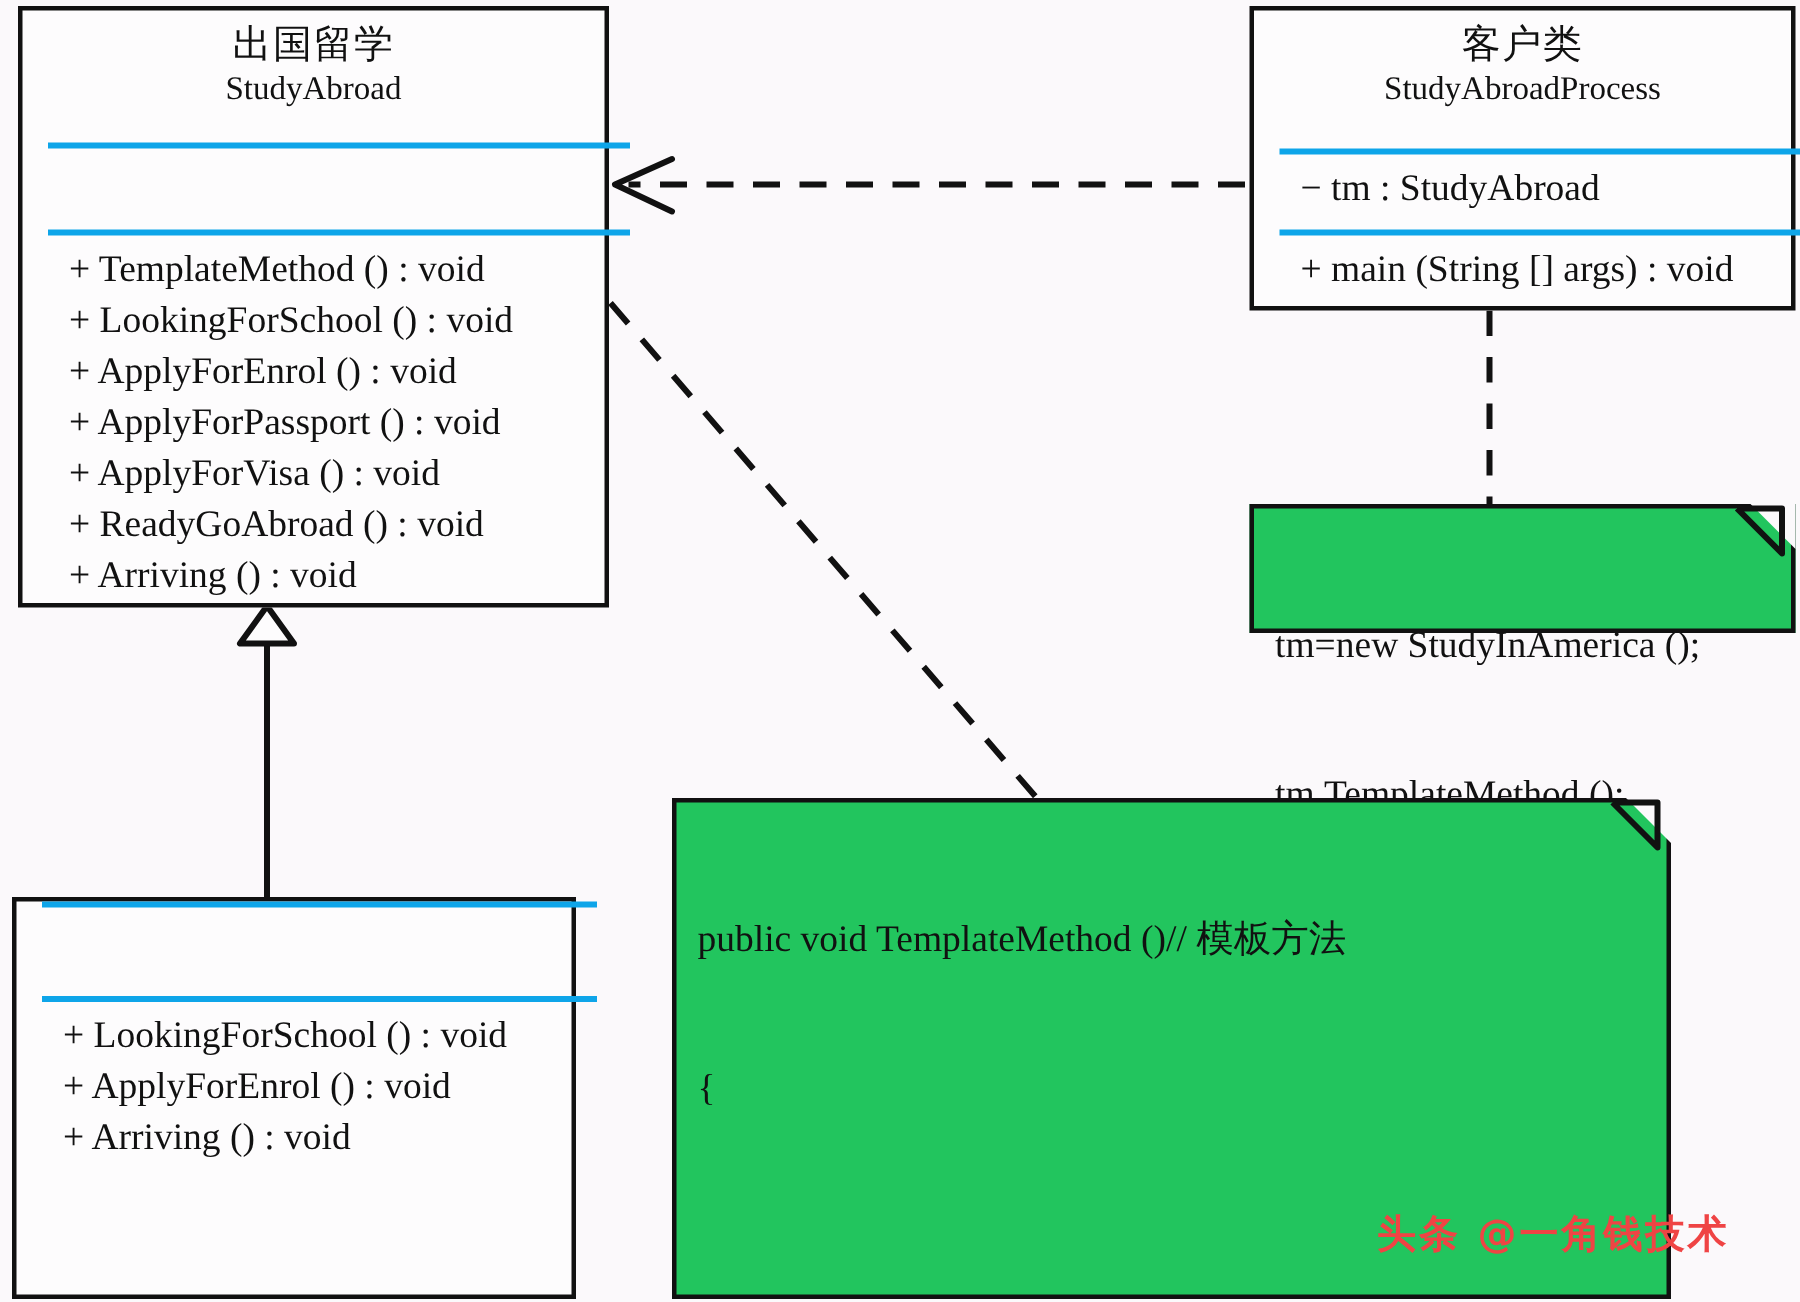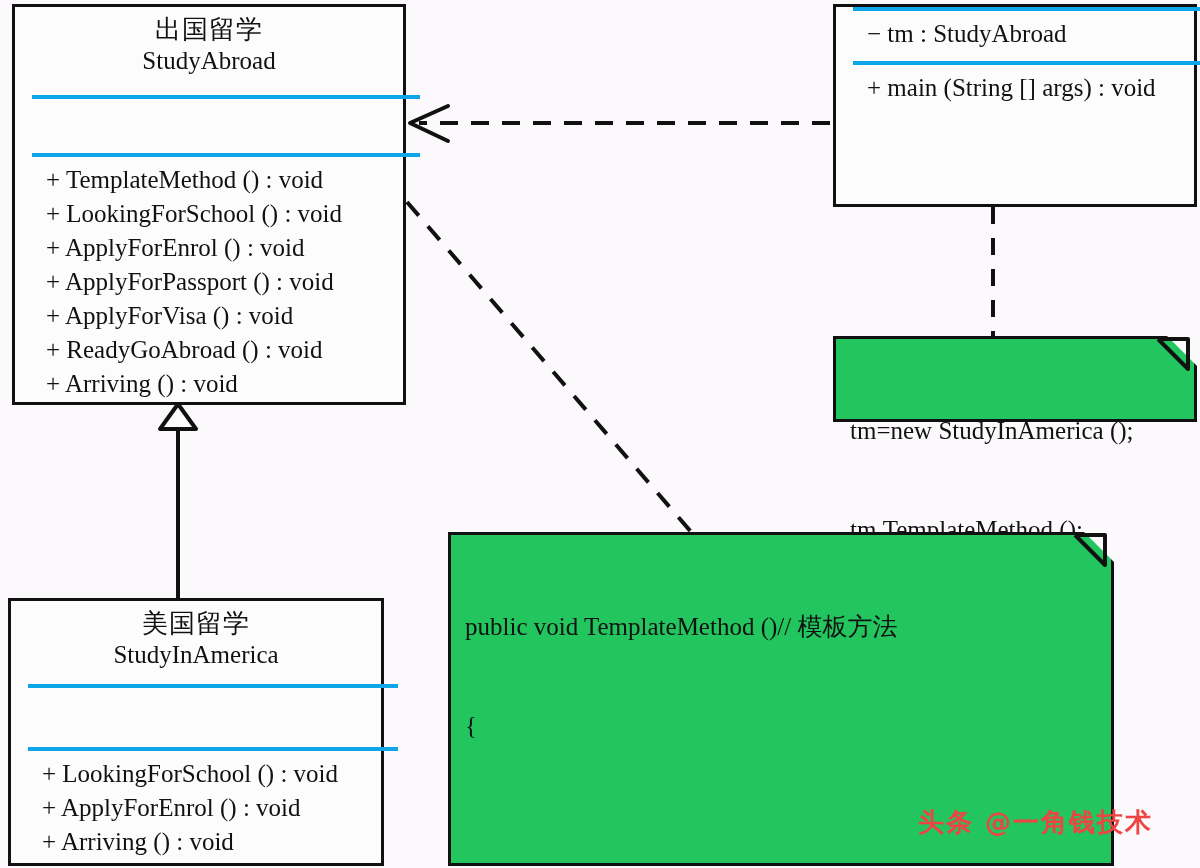--- a/index.html
+++ b/index.html
@@ -33,21 +33,21 @@
   .class-title {
     text-align: center;
     line-height: 1.22;
     padding-top: 7px;
   }
   .cn-name {
     font-size: 26px;
     letter-spacing: 1px;
   }
   .en-name {
-    font-size: 25px;
+    font-size: 22px;
   }
   .member-list {
     padding: 6px 0 6px 14px;
     font-size: 25px;
     line-height: 1.36;
     white-space: pre;
   }
   .empty-compartment {
     height: 58px;
   }
@@ -132,31 +132,31 @@
     <div class="compartment divider member-list">+ TemplateMethod () : void
 + LookingForSchool () : void
 + ApplyForEnrol () : void
 + ApplyForPassport () : void
 + ApplyForVisa () : void
 + ReadyGoAbroad () : void
 + Arriving () : void</div>
   </div>
 
   <div class="uml-box" style="left:8px; top:598px; width:376px; height:268px;">
-    <div class="compartment class-title" style="height:83px;">
-      <div class="cn-name">美国留学</div>
-      <div class="en-name">StudyInAmerica</div>
-    </div>
     <div class="compartment divider member-list" style="height:63px;"></div>
     <div class="compartment divider member-list">+ LookingForSchool () : void
 + ApplyForEnrol () : void
 + Arriving () : void</div>
   </div>
 
   <div class="uml-box" style="left:833px; top:4px; width:364px; height:203px;">
+    <div class="compartment class-title" style="height:92px;">
+      <div class="cn-name">客户类</div>
+      <div class="en-name">StudyAbroadProcess</div>
+    </div>
     <div class="compartment divider member-list" style="height:54px;">− tm : StudyAbroad</div>
     <div class="compartment divider member-list">+ main (String [] args) : void</div>
   </div>
 
   <div class="note" style="left:833px; top:336px; width:364px; height:86px;">
     <div class="note-fold"></div>
     <svg class="note-fold-line" viewBox="0 0 42 42">
       <polyline points="3,3 33,3 33,33 3,3" fill="none" stroke="#111111" stroke-width="4" stroke-linejoin="round"></polyline>
       <line x1="33" y1="33" x2="3" y2="33" stroke="#111111" stroke-width="0"></line>
     </svg>

